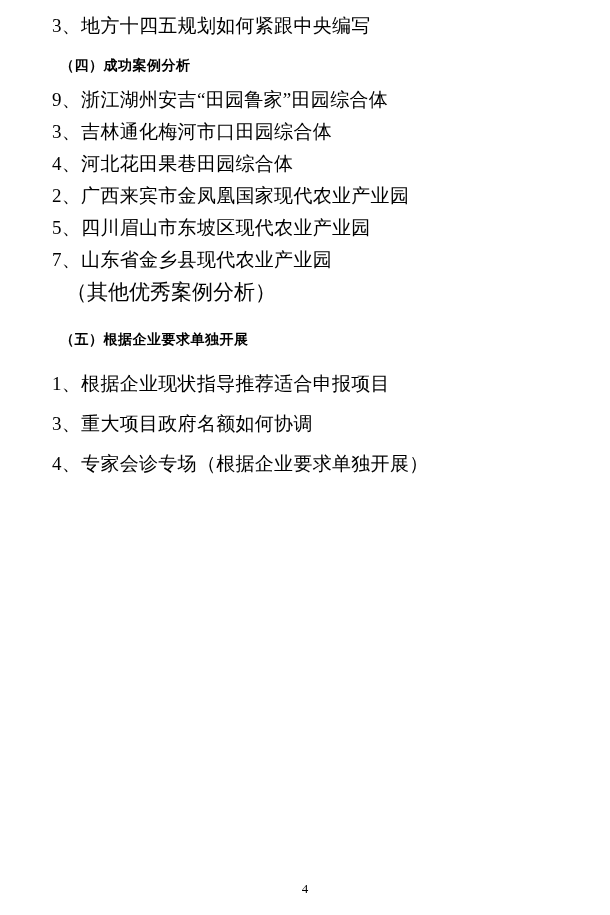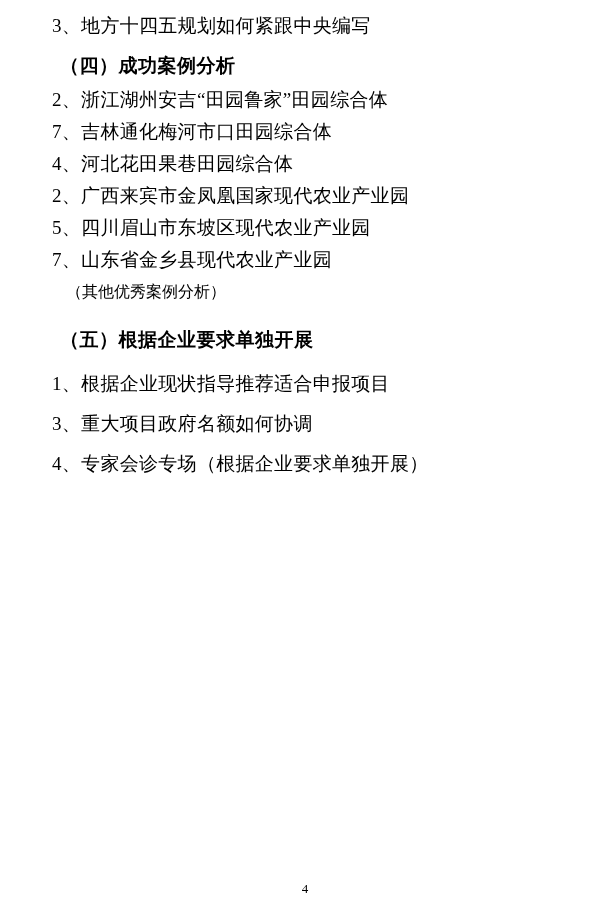--- a/index.html
+++ b/index.html
@@ -32,29 +32,29 @@
   .line {
     font-size: 19px;
     line-height: 32px;
     white-space: pre;
     letter-spacing: 0.3px;
   }
   .line-item {
     text-indent: 0;
   }
   .heading {
-    font-size: 19px;
+    font-size: 14px;
     font-weight: bold;
     line-height: 36px;
     padding-left: 8px;
     white-space: pre;
     letter-spacing: 0.5px;
   }
   .sub-note {
-    font-size: 16px;
+    font-size: 21px;
     line-height: 32px;
     padding-left: 14px;
     white-space: pre;
   }
   .spaced {
     line-height: 40px;
   }
   .gap-small { height: 6px; }
   .gap-med { height: 14px; }
   .page-number {
@@ -72,22 +72,22 @@
 
 <div class="page">
   <div class="content">
 
     <div class="line line-item">3、地方十四五规划如何紧跟中央编写</div>
 
     <div class="gap-small"></div>
 
     <div class="heading">（四）成功案例分析</div>
 
-    <div class="line line-item">2、浙江湖州安吉“田园鲁家”田园综合体</div>
-    <div class="line line-item">7、吉林通化梅河市口田园综合体</div>
+    <div class="line line-item">9、浙江湖州安吉“田园鲁家”田园综合体</div>
+    <div class="line line-item">3、吉林通化梅河市口田园综合体</div>
     <div class="line line-item">4、河北花田果巷田园综合体</div>
     <div class="line line-item">2、广西来宾市金凤凰国家现代农业产业园</div>
     <div class="line line-item">5、四川眉山市东坡区现代农业产业园</div>
     <div class="line line-item">7、山东省金乡县现代农业产业园</div>
 
     <div class="sub-note">（其他优秀案例分析）</div>
 
     <div class="gap-med"></div>
 
     <div class="heading">（五）根据企业要求单独开展</div>

